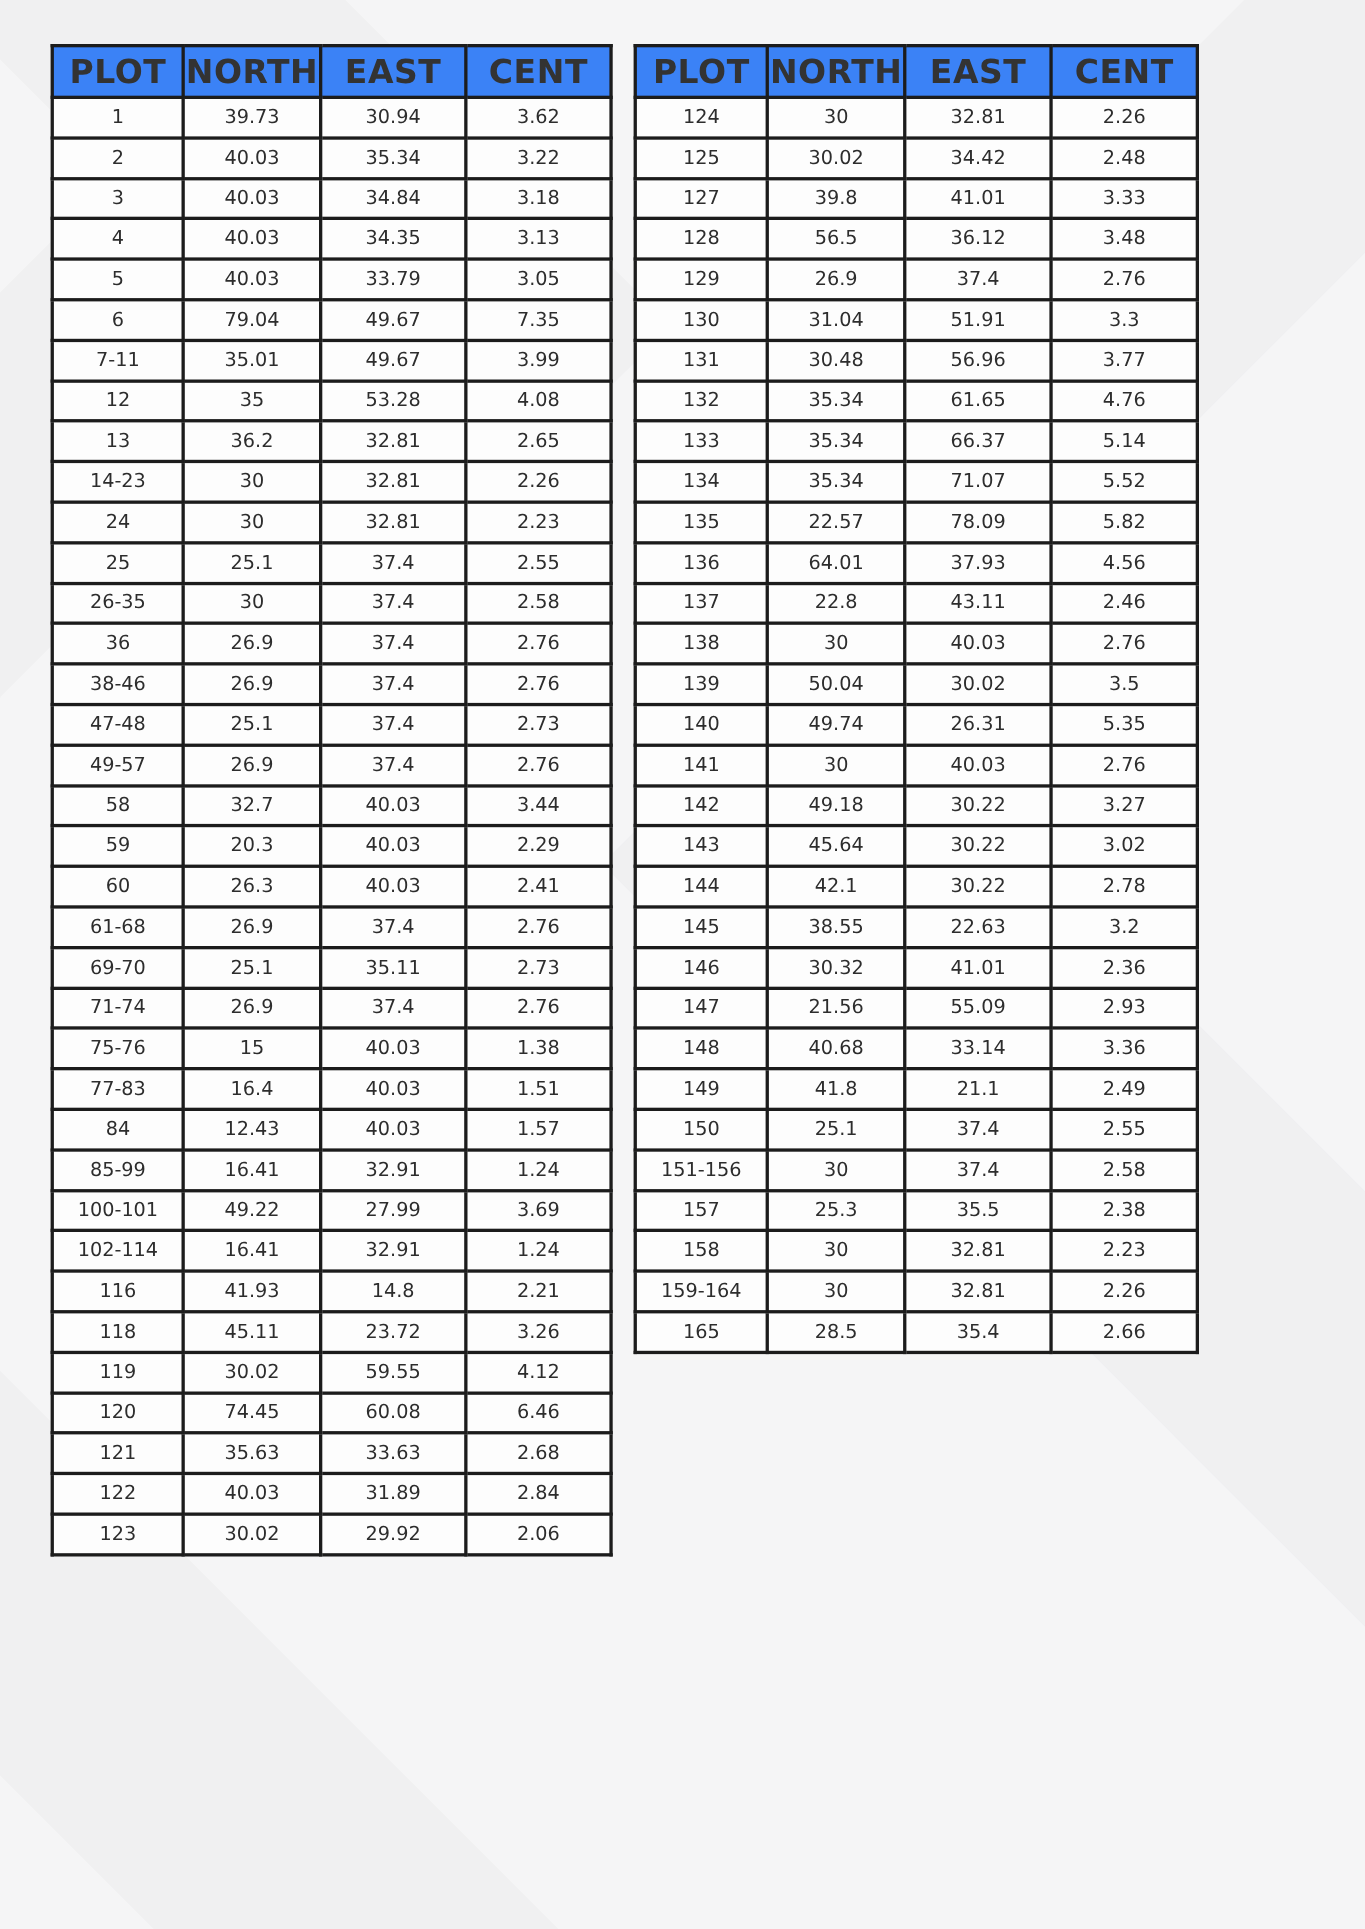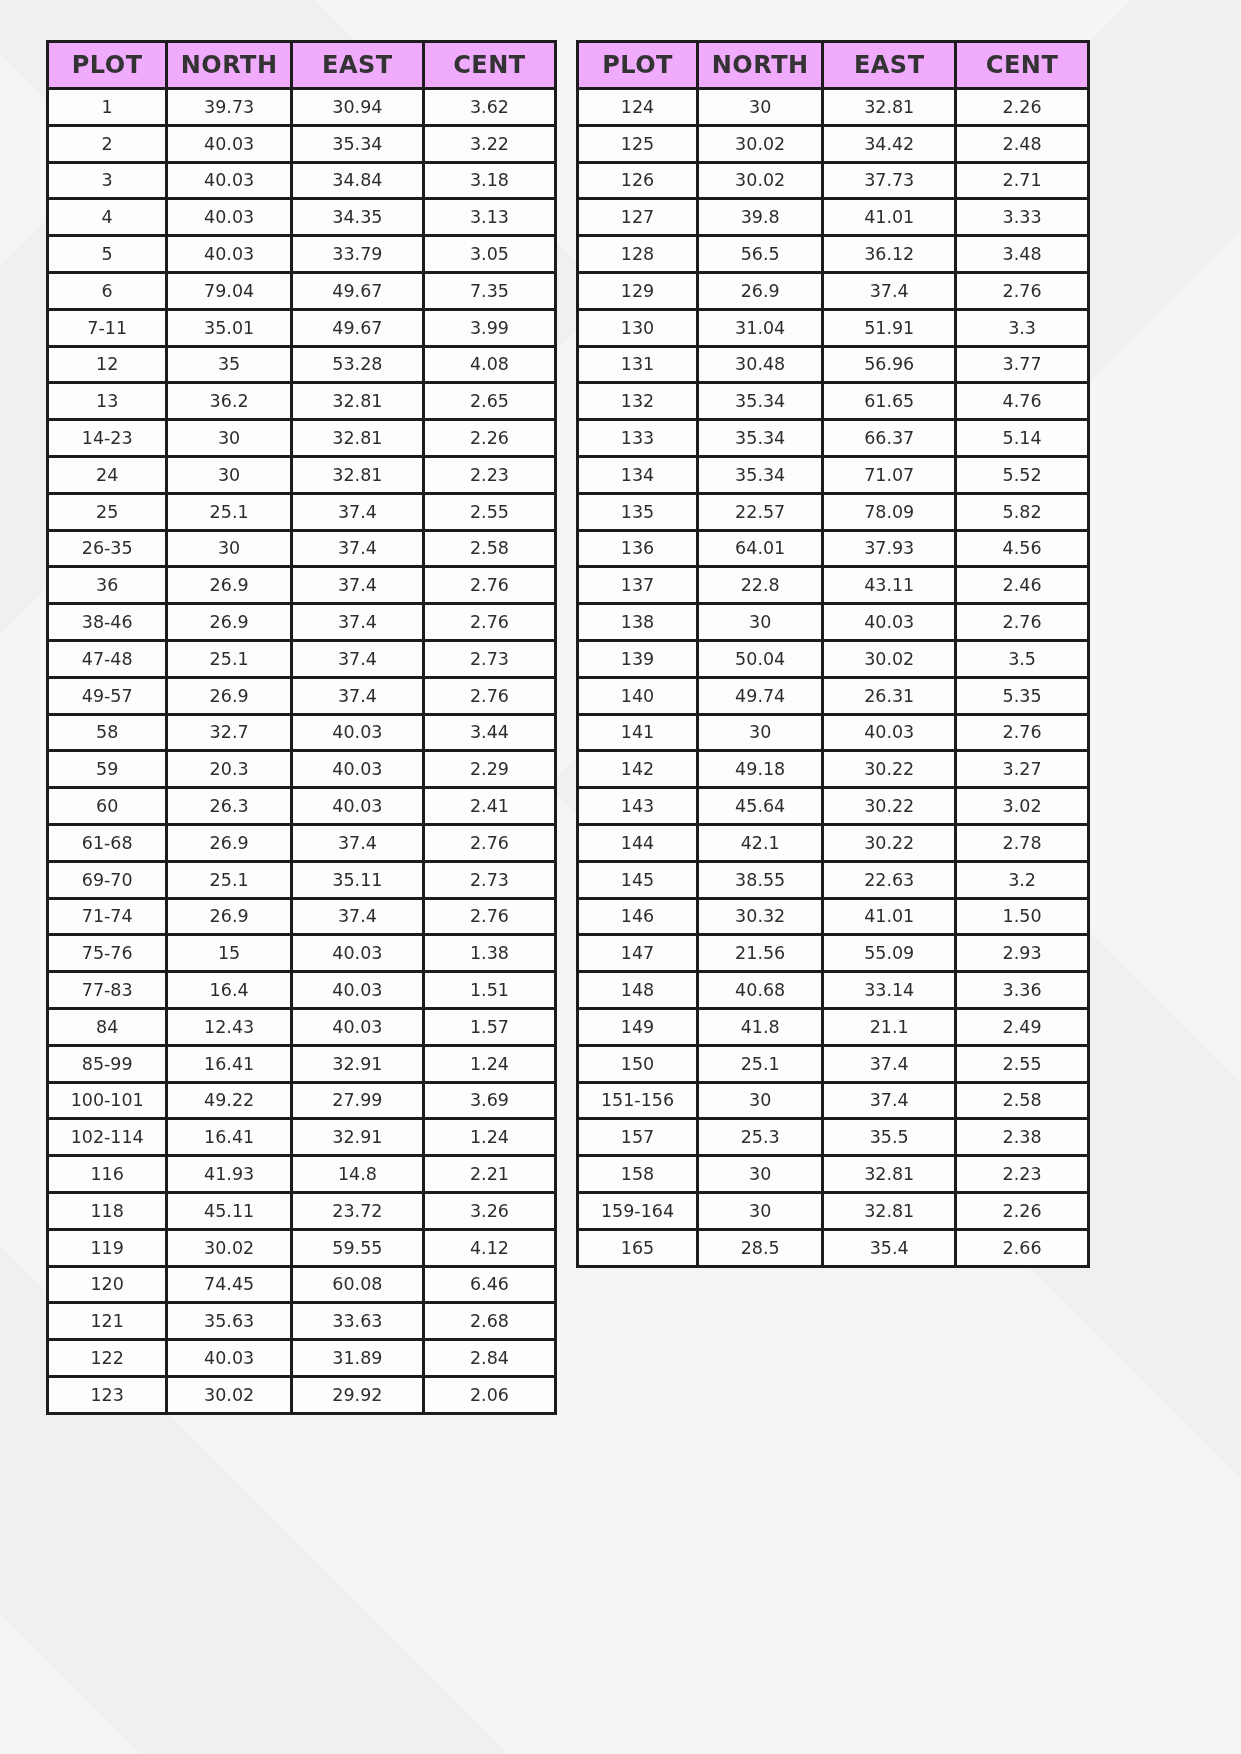--- a/index.html
+++ b/index.html
@@ -42,22 +42,22 @@
   th, td {
     border: 3px solid #1c1c1c;
     text-align: center;
     vertical-align: middle;
     padding: 0;
     color: #2d2d2d;
     background: #fdfdfd;
   }
   th {
     height: 44px;
-    background: #f0abfc;
-    font-size: 24px;
+    background: #3b82f6;
+    font-size: 30px;
     font-weight: 600;
     color: #333333;
     letter-spacing: 0.5px;
   }
   td {
     height: 33.8px;
     font-size: 17.5px;
     font-weight: 400;
   }
   col.c-plot  { width: 23.5%; }
@@ -334,26 +334,20 @@
           <td>32.81</td>
           <td>2.26</td>
         </tr>
         <tr>
           <td>125</td>
           <td>30.02</td>
           <td>34.42</td>
           <td>2.48</td>
         </tr>
         <tr>
-          <td>126</td>
-          <td>30.02</td>
-          <td>37.73</td>
-          <td>2.71</td>
-        </tr>
-        <tr>
           <td>127</td>
           <td>39.8</td>
           <td>41.01</td>
           <td>3.33</td>
         </tr>
         <tr>
           <td>128</td>
           <td>56.5</td>
           <td>36.12</td>
           <td>3.48</td>
@@ -457,21 +451,21 @@
         <tr>
           <td>145</td>
           <td>38.55</td>
           <td>22.63</td>
           <td>3.2</td>
         </tr>
         <tr>
           <td>146</td>
           <td>30.32</td>
           <td>41.01</td>
-          <td>1.50</td>
+          <td>2.36</td>
         </tr>
         <tr>
           <td>147</td>
           <td>21.56</td>
           <td>55.09</td>
           <td>2.93</td>
         </tr>
         <tr>
           <td>148</td>
           <td>40.68</td>

